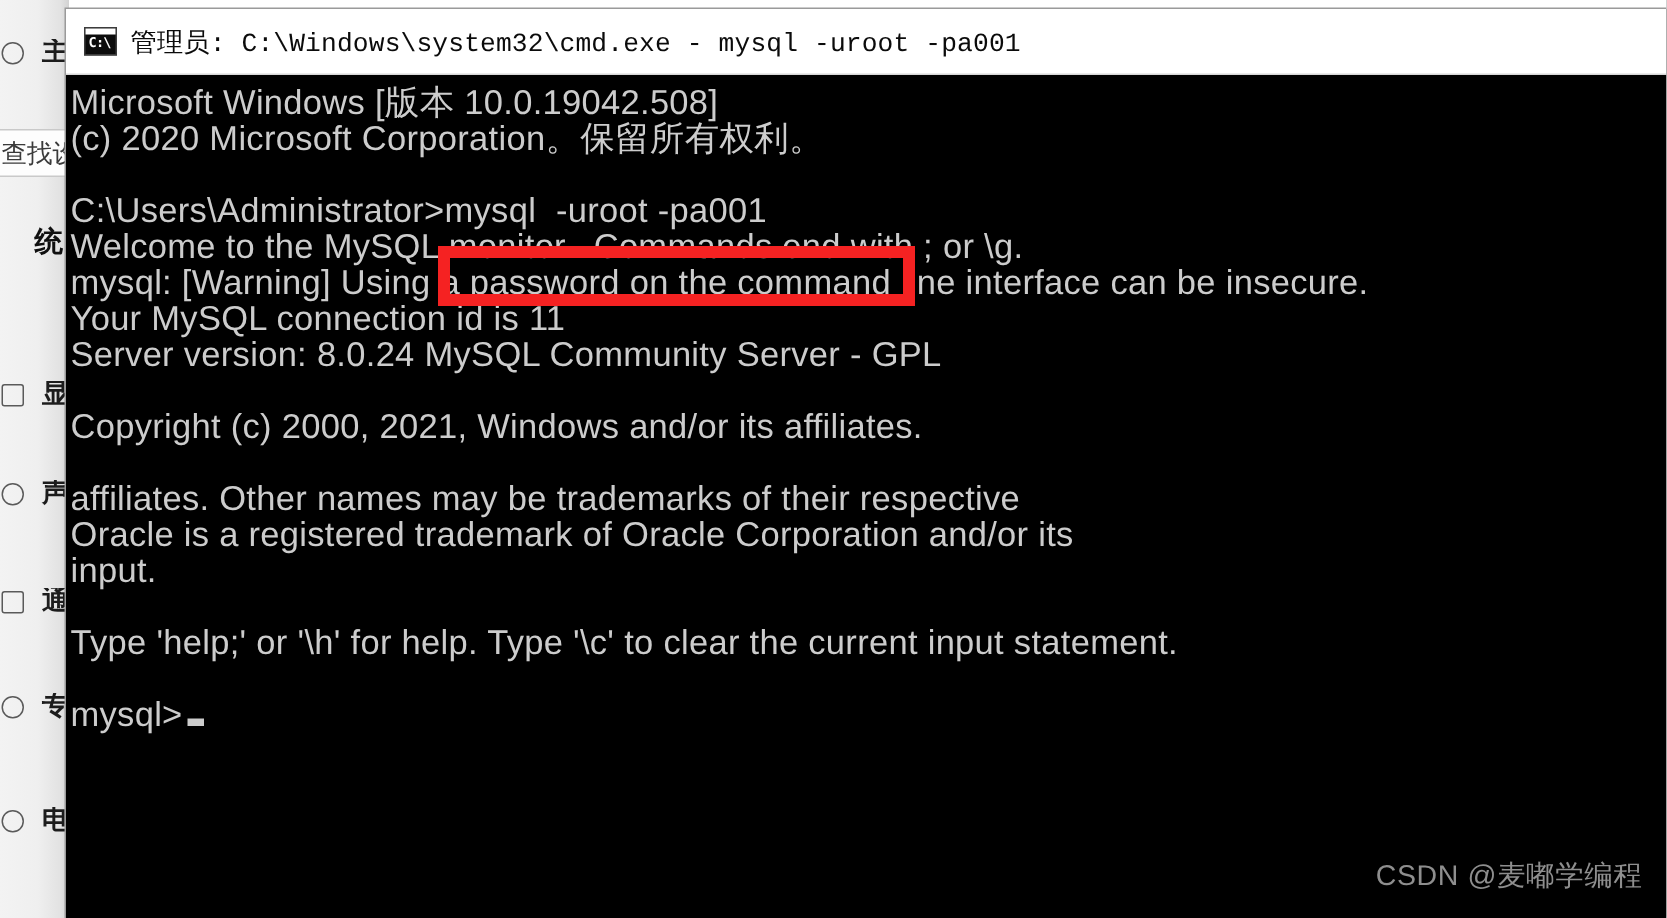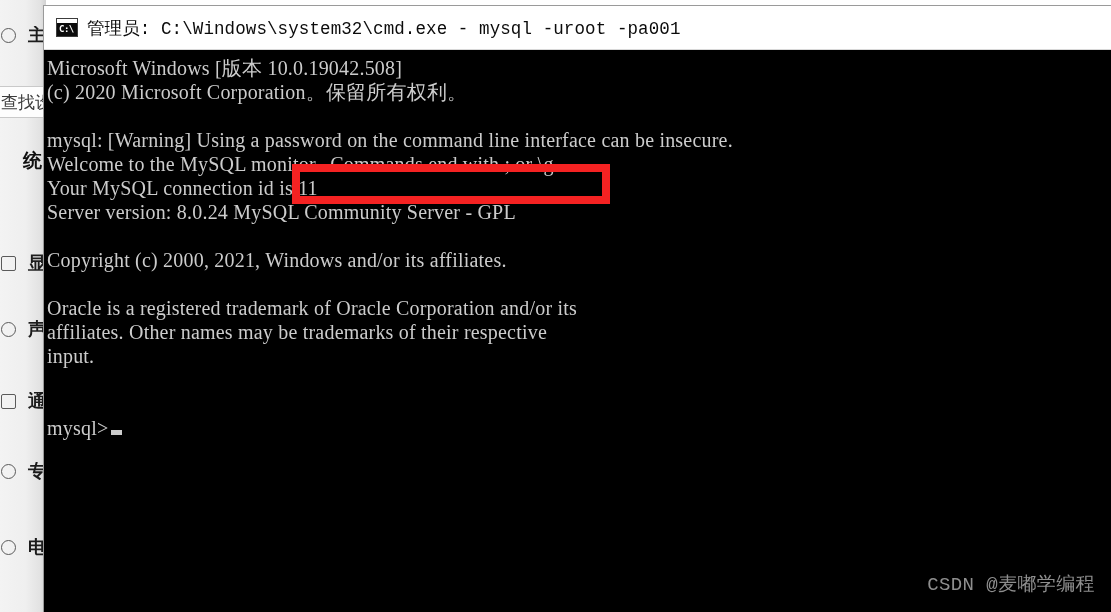--- a/index.html
+++ b/index.html
@@ -160,22 +160,22 @@
   .console-body {
     position: relative;
     background: #000000;
     height: 561px;
     padding: 6px 0 0 2px;
     box-sizing: border-box;
     overflow: hidden;
   }
 
   .term-line {
-    font-family: Liberation Serif, serif;
-    font-size: 20px;
+    font-family: Liberation Sans, sans-serif;
+    font-size: 23px;
     line-height: 24px;
     color: #cccccc;
     white-space: pre;
     letter-spacing: 0.2px;
     padding-left: 1px;
   }
   .term-line.blank {
     color: transparent;
   }
 
@@ -200,21 +200,21 @@
     pointer-events: none;
   }
 
   
   .watermark {
     position: absolute;
     right: 16px;
     bottom: 14px;
     font-size: 19px;
     color: #8e8e8e;
-    font-family: Liberation Mono, monospace;
+    font-family: Liberation Sans, sans-serif;
     white-space: nowrap;
     letter-spacing: 0.4px;
   }
 </style>
 </head>
 <body>
 
 <div id="root">
 
   <div class="bg-panel">
@@ -262,31 +262,33 @@
       <span class="cmd-icon">
         <span class="prompt-glyph">C:\</span>
       </span>
       <span class="title-text">管理员: C:\Windows\system32\cmd.exe - mysql  -uroot -pa001</span>
     </div>
 
     <div class="console-body">
       <div class="term-line">Microsoft Windows [版本 10.0.19042.508]</div>
       <div class="term-line">(c) 2020 Microsoft Corporation。保留所有权利。</div>
       <div class="term-line blank">&nbsp;</div>
+      <div class="term-line">C:\Users\Administrator&gt;mysql  -uroot -pa001</div>
+      <div class="term-line">Welcome to the MySQL monitor.  Commands end with ; or \g.</div>
       <div class="term-line">mysql: [Warning] Using a password on the command line interface can be insecure.</div>
-      <div class="term-line">Welcome to the MySQL monitor.  Commands end with ; or \g.</div>
       <div class="term-line">Your MySQL connection id is 11</div>
       <div class="term-line">Server version: 8.0.24 MySQL Community Server - GPL</div>
       <div class="term-line blank">&nbsp;</div>
       <div class="term-line">Copyright (c) 2000, 2021, Windows and/or its affiliates.</div>
       <div class="term-line blank">&nbsp;</div>
+      <div class="term-line">affiliates. Other names may be trademarks of their respective</div>
       <div class="term-line">Oracle is a registered trademark of Oracle Corporation and/or its</div>
-      <div class="term-line">affiliates. Other names may be trademarks of their respective</div>
       <div class="term-line">input.</div>
       <div class="term-line blank">&nbsp;</div>
+      <div class="term-line">Type 'help;' or '\h' for help. Type '\c' to clear the current input statement.</div>
       <div class="term-line blank">&nbsp;</div>
       <div class="term-line"><span>mysql&gt;</span><span class="cursor-block"></span></div>
 
       <div class="red-box"></div>
 
       <div class="watermark">CSDN @麦嘟学编程</div>
     </div>
 
   </div>
 

